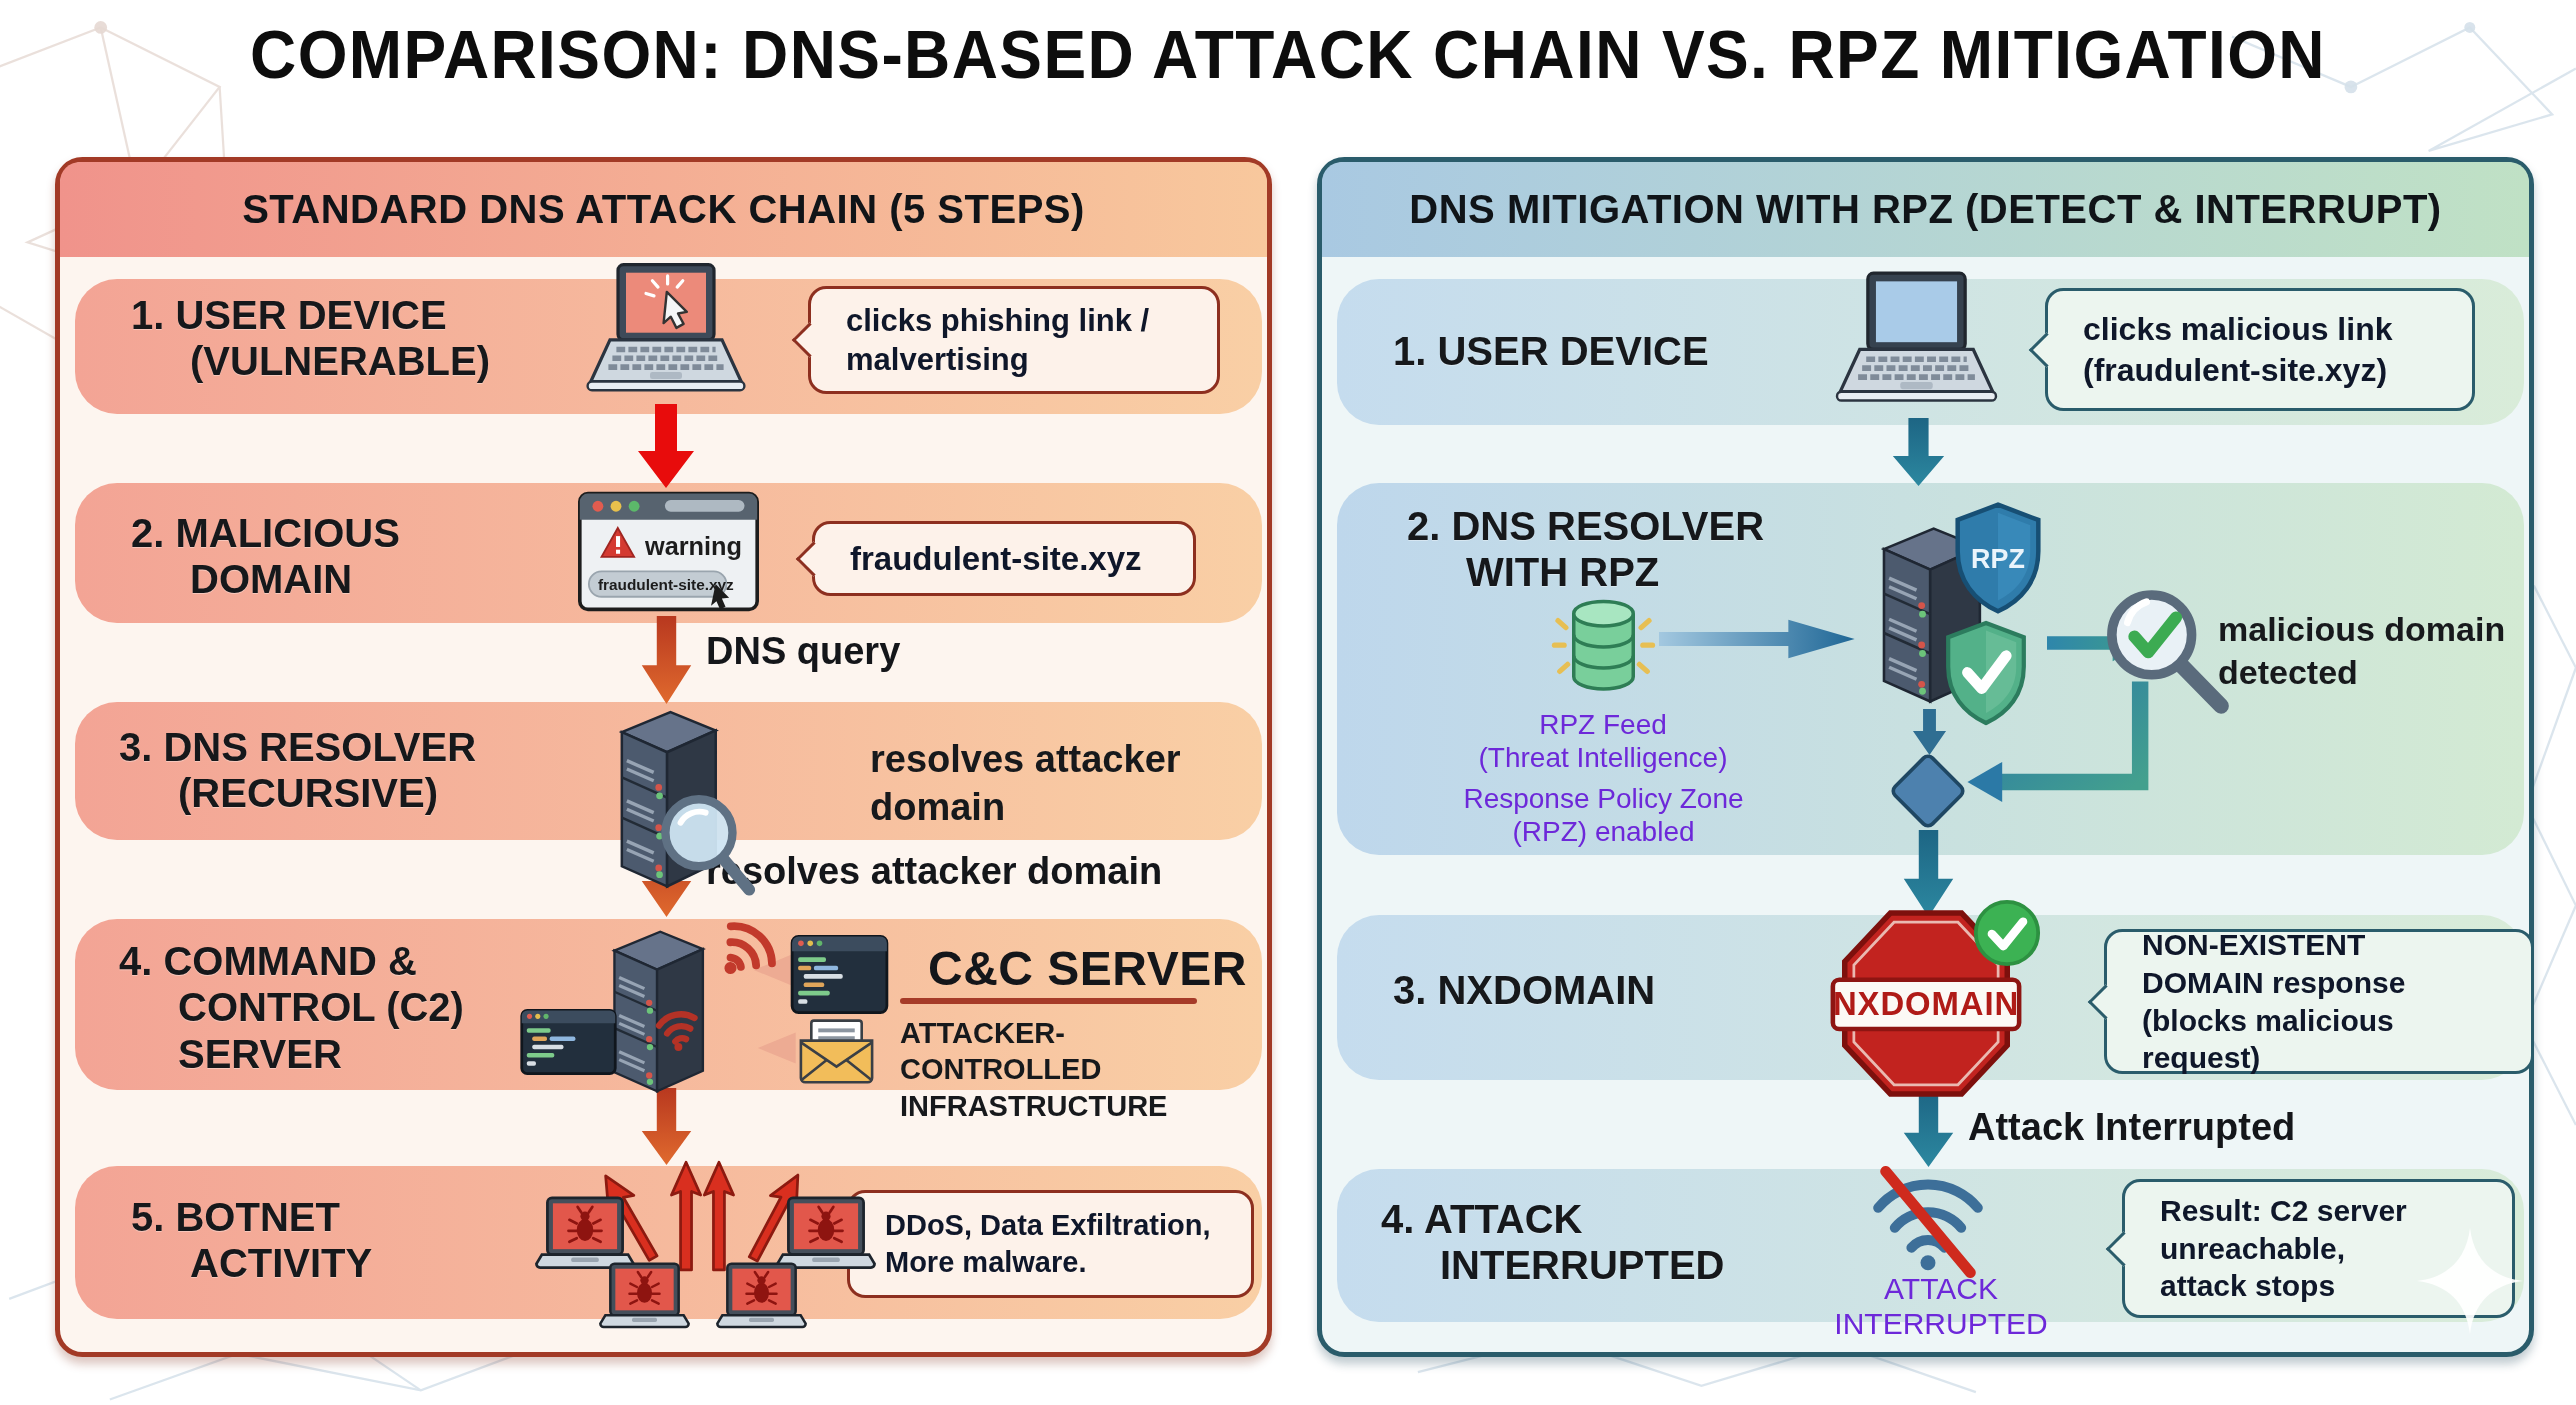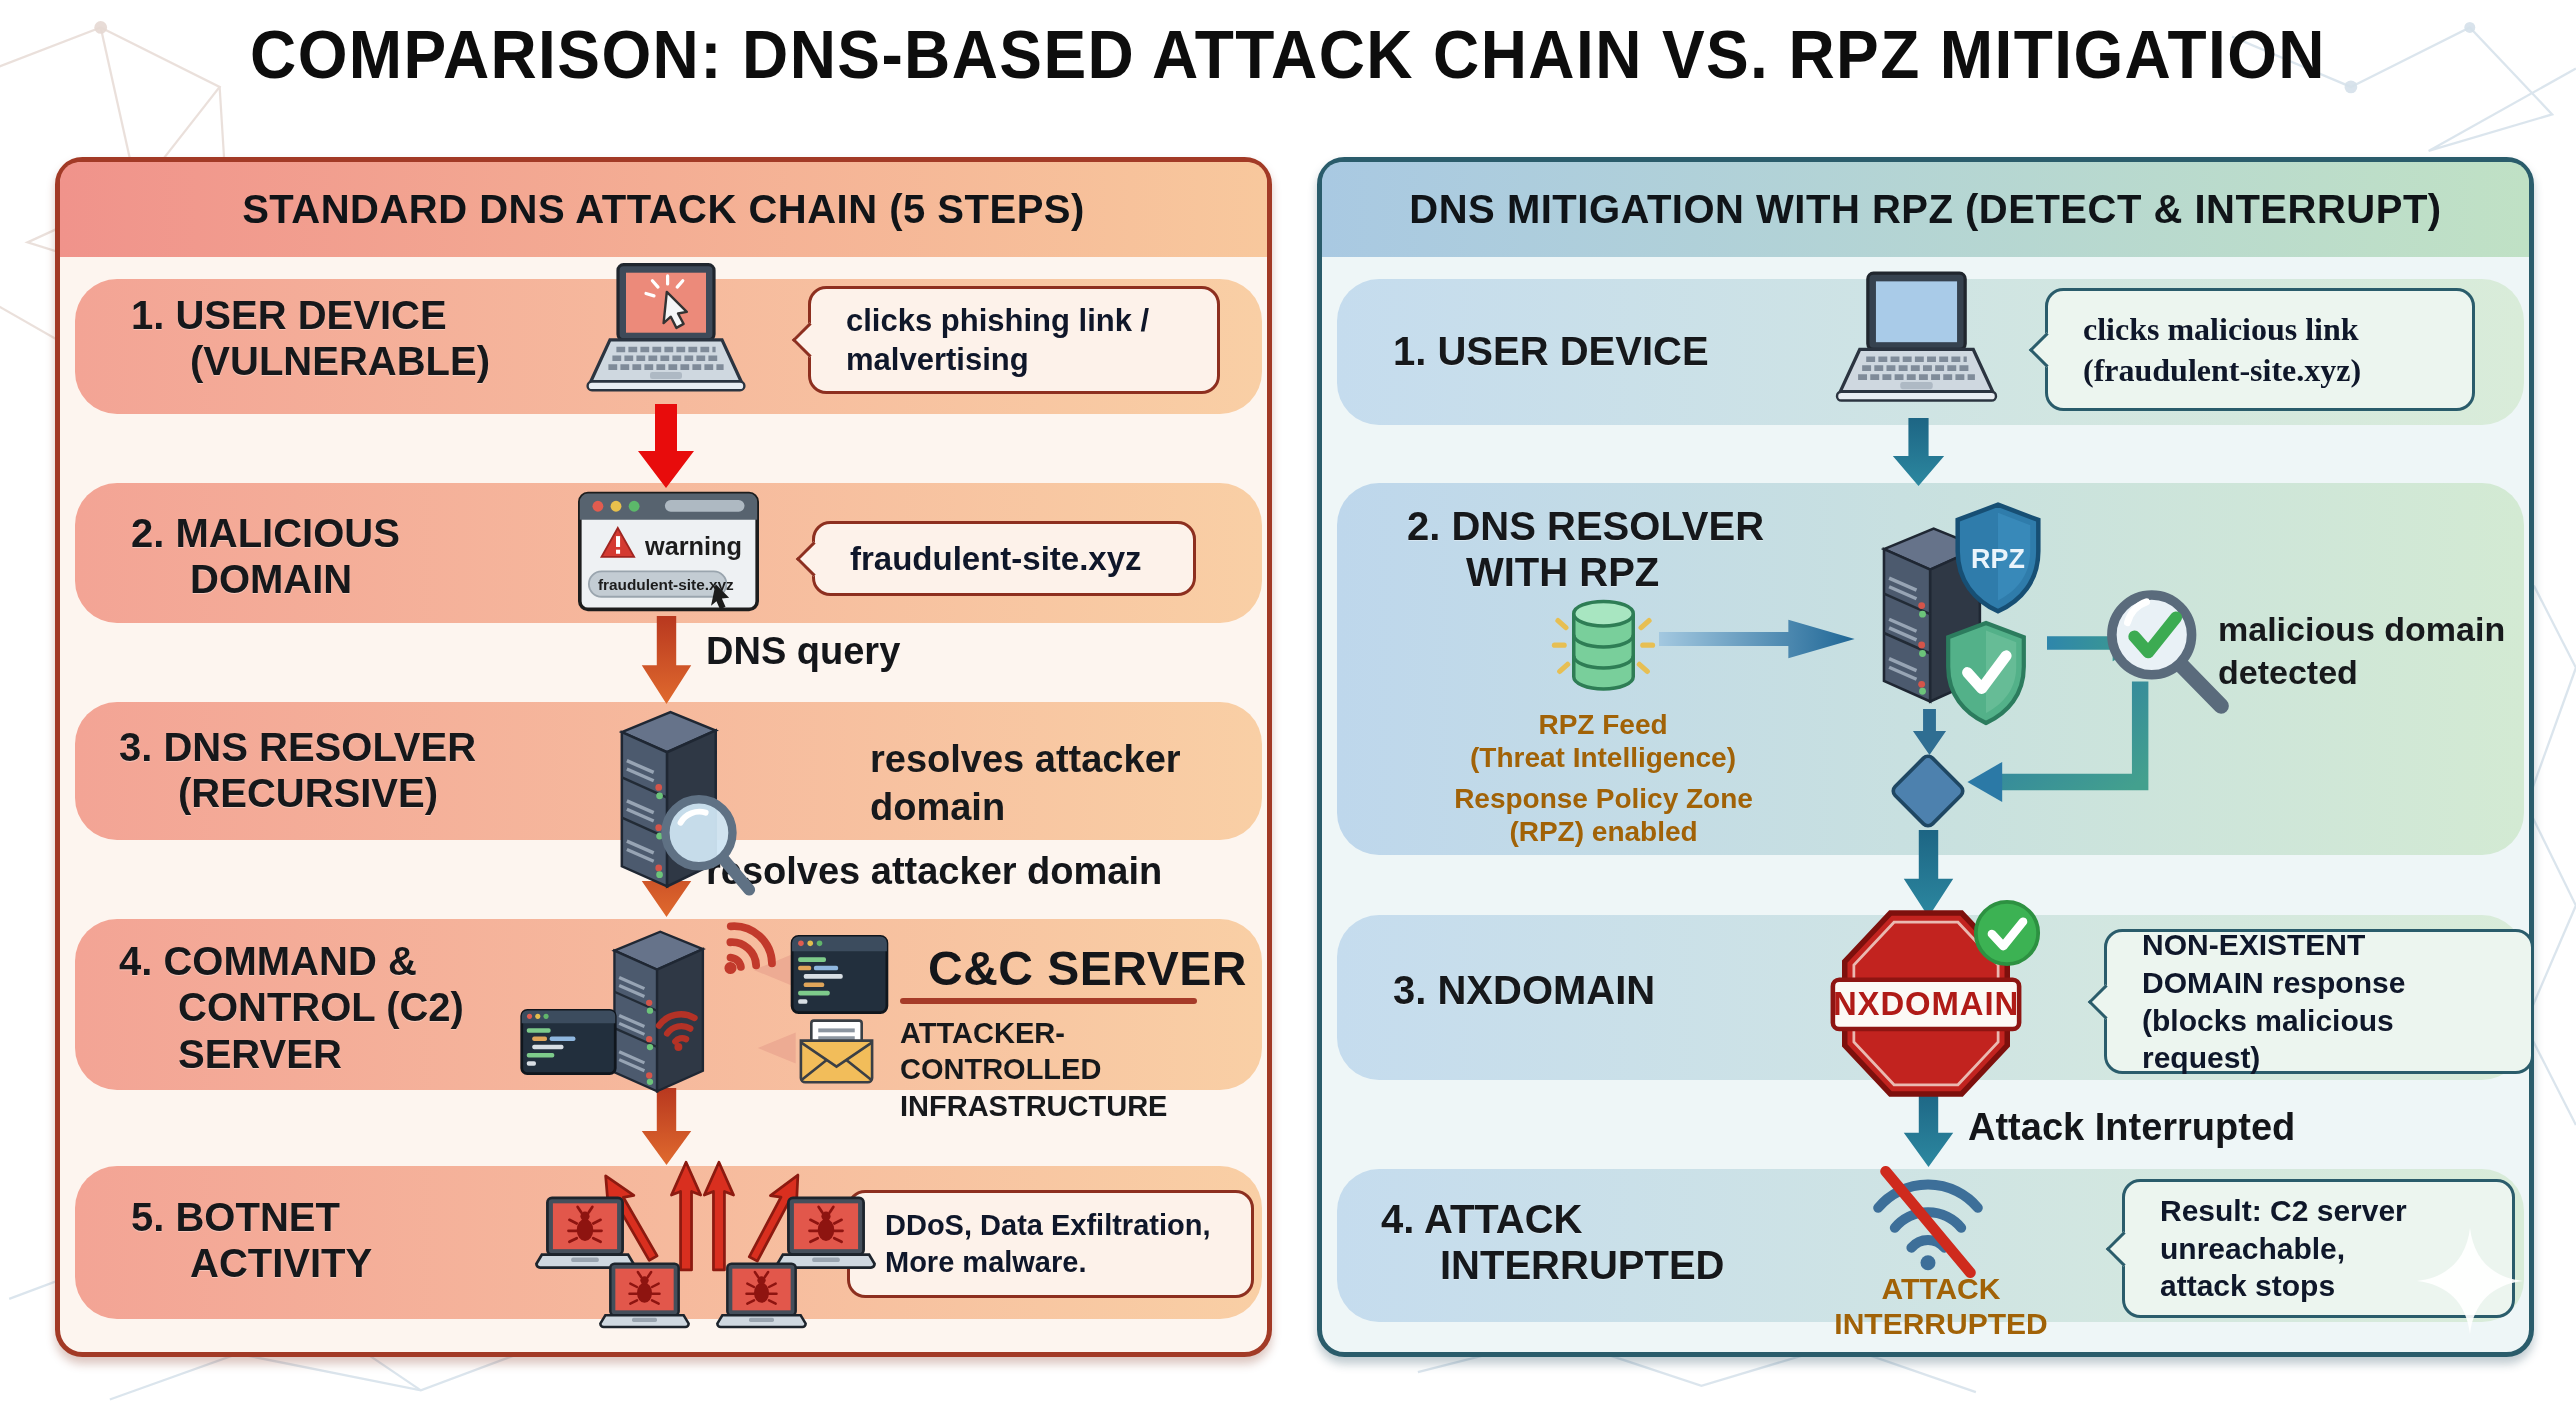--- a/index.html
+++ b/index.html
@@ -38,21 +38,21 @@
     color:#0f172a; }
   .bubble.warm { background:#fdf2ea; border:3.7px solid #8d2f1f; }
   .bubble.cool { background:#ecf5ef; border:3.7px solid #2a5c6b; }
   .bubble::before { content:""; position:absolute; left:-13.7px; top:50%; width:22px; height:22px;
     transform:translateY(-50%) rotate(45deg); border-left:3.7px solid; border-bottom:3.7px solid; }
   .bubble.warm::before { background:#fdf2ea; border-color:#8d2f1f; }
   .bubble.cool::before { background:#ecf5ef; border-color:#2a5c6b; }
 
   .arrow-label { position:absolute; font-weight:700; color:#14161a; z-index:3; white-space:nowrap; }
   .note { position:absolute; font-weight:700; color:#17191c; white-space:pre-line; line-height:1.25; z-index:3; }
-  .caption { position:absolute; font-weight:700; text-align:center; white-space:pre-line; color:#a16207; line-height:1.18; z-index:4; }
+  .caption { position:absolute; font-weight:400; text-align:center; white-space:pre-line; color:#6d28d9; line-height:1.18; z-index:4; }
   .icon { z-index:5; }
   .flow { z-index:2; }
   svg { display:block; overflow:visible; }
   .underline-bar { position:absolute; height:6.4px; background:#a63b28; border-radius:3.7px; z-index:3; }
 </style>
 </head>
 <body>
 
 <div id="page">
 
@@ -402,21 +402,21 @@
       <rect x="50" y="14" width="100" height="75" fill="#a9cbe8"></rect>
       <path d="M30 98 h140 l24 52 H6 z" fill="#cfd8e0" stroke="#2b3440" stroke-width="4"></path>
       <g stroke="#7f8b99" stroke-width="7">
         <line x1="38" y1="110" x2="162" y2="110" stroke-dasharray="11 4"></line>
         <line x1="33" y1="121" x2="167" y2="121" stroke-dasharray="11 4"></line>
         <line x1="28" y1="132" x2="172" y2="132" stroke-dasharray="11 4"></line>
       </g>
       <rect x="80" y="138" width="40" height="9" rx="3" fill="#aeb9c4"></rect>
       <rect x="2" y="150" width="196" height="11" rx="5.5" fill="#e8edf2" stroke="#2b3440" stroke-width="3"></rect>
     </svg>
-    <div class="bubble cool" style="left:723px;top:126px;width:430px;height:123px;font-size:32px;font-family:Liberation Serif, serif;">clicks malicious link
+    <div class="bubble cool" style="left:723px;top:126px;width:430px;height:123px;font-size:32px;">clicks malicious link
 (fraudulent-site.xyz)</div>
     <svg class="abs flow" style="left:569px;top:256px;" width="55" height="68" viewBox="0 0 60 100" preserveAspectRatio="none">
       <path d="M19 0 H41 V56 H58 L30 100 L2 56 H19 Z" fill="url(#gTeal)"></path>
     </svg>
 
     <div class="step-label" style="left:59px;top:341px;width:439px;margin-left:26px;">2. DNS RESOLVER
 WITH RPZ</div>
     <svg class="abs icon" style="left:229px;top:428px;" width="105" height="112" viewBox="0 0 120 126">
       <g stroke="#e7bf53" stroke-width="6" stroke-linecap="round">
         <line x1="8" y1="34" x2="17" y2="42"></line>

